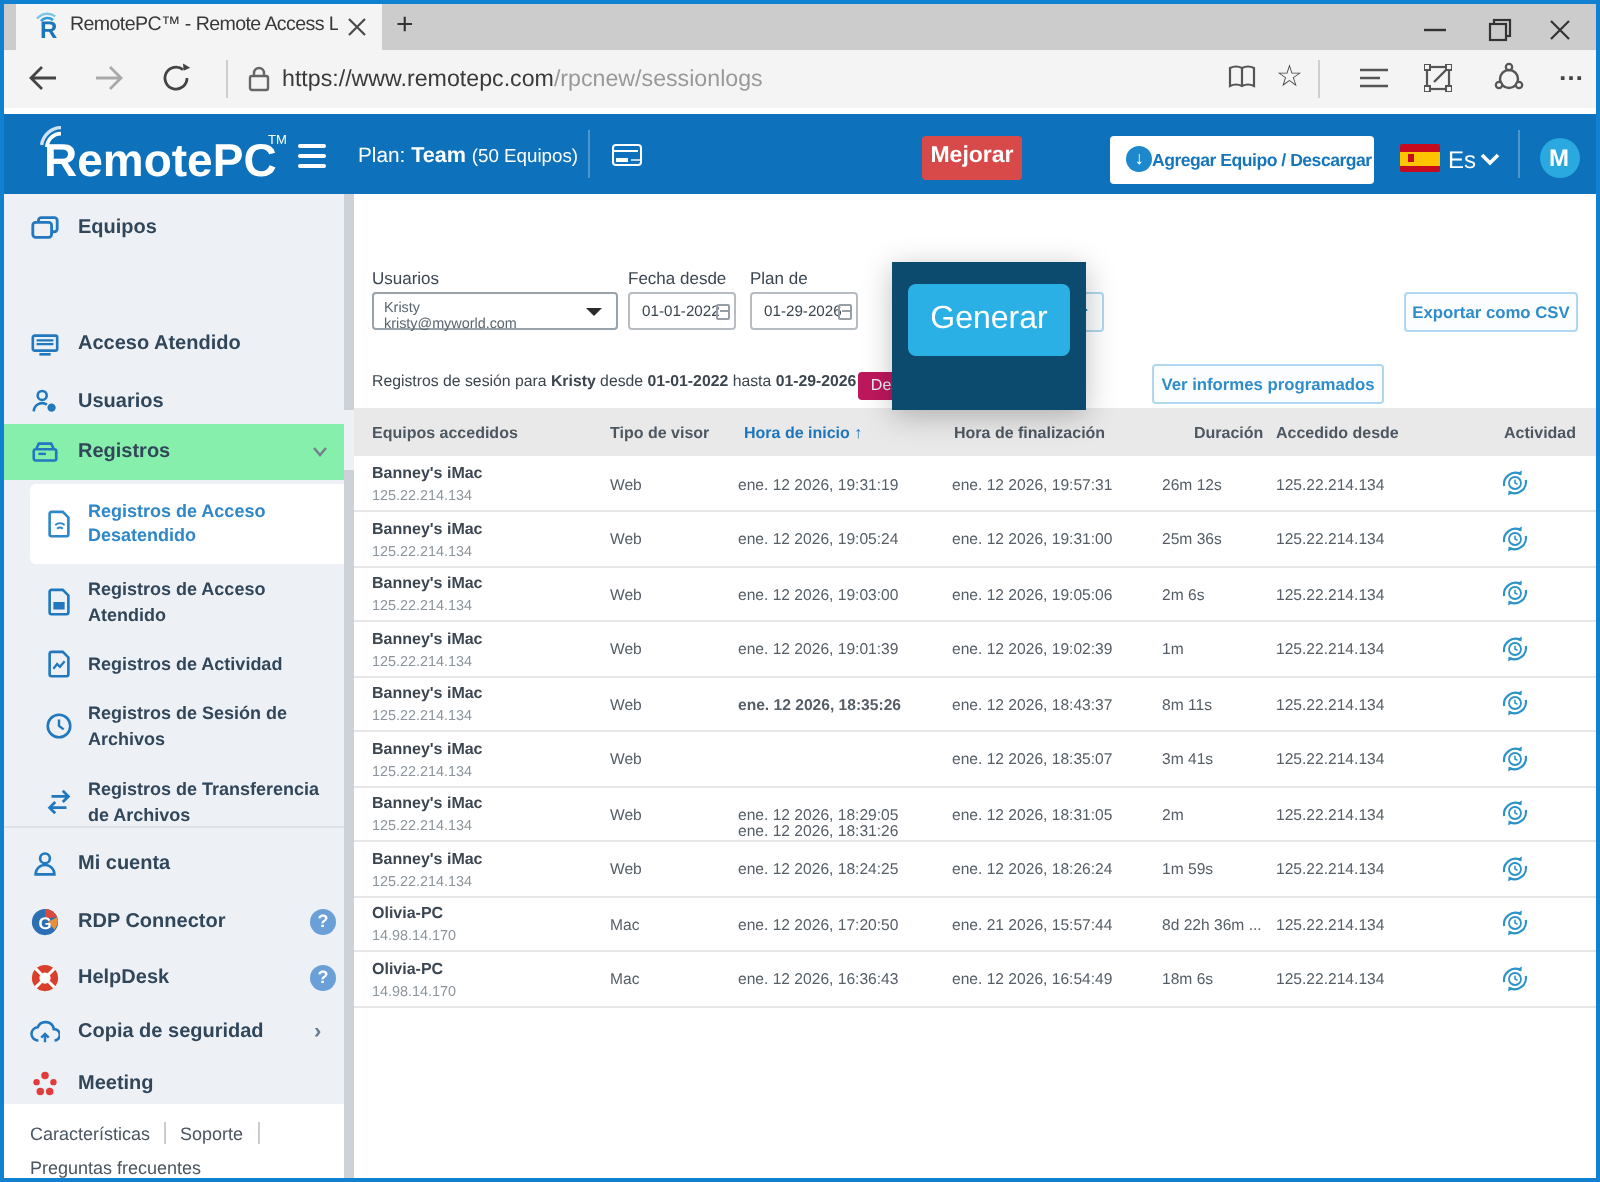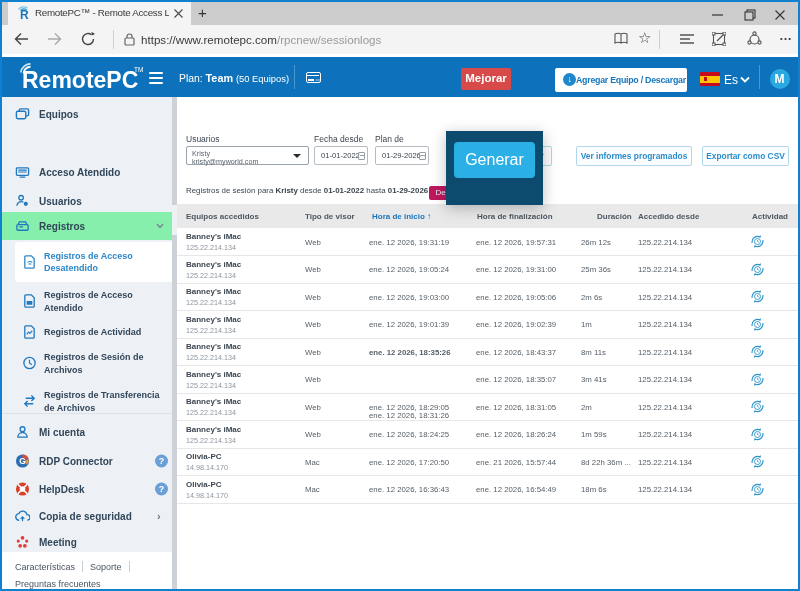--- a/index.html
+++ b/index.html
@@ -313,21 +313,21 @@
   <div class="lbl" style="left:137px;top:37px;">Fecha desde</div>
   <div class="lbl" style="left:198px;top:37px;">Plan de</div>
   <div id="usersel">
       <div class="a">Kristy</div>
       <div class="b">kristy@myworld.com</div>
       <div class="v"></div>
     </div>
   <div class="dinput" style="left:137px;width:54px;">01-01-2022<div class="cal"></div></div>
   <div class="dinput" style="left:198px;width:54px;">01-29-2026<div class="cal"></div></div>
   <div class="btn" style="left:311px;width:64px;">Restablecer</div>
-  <div class="btn" style="left:399px;width:116px;">Ver informes programados</div>
+  <div class="btn" style="left:399px;width:116px;margin-top:36px;">Ver informes programados</div>
   <div class="btn" style="left:525px;width:87px;">Exportar como CSV</div>
   <div id="sesrow">Registros de sesión para <b>Kristy</b> desde <b>01-01-2022</b> hasta <b>01-29-2026</b></div>
   <div id="dlcsv">Descargar CSV</div>
   <div id="thead">
     <div class="th" style="left:9px;">Equipos accedidos</div>
     <div class="th" style="left:128px;">Tipo de visor</div>
     <div class="th" style="left:195px;color:#1c75bc;">Hora de inicio ↑</div>
     <div class="th" style="left:300px;">Hora de finalización</div>
     <div class="th" style="left:392px;padding-left:28px;">Duración</div>
     <div class="th" style="left:461px;">Accedido desde</div>

